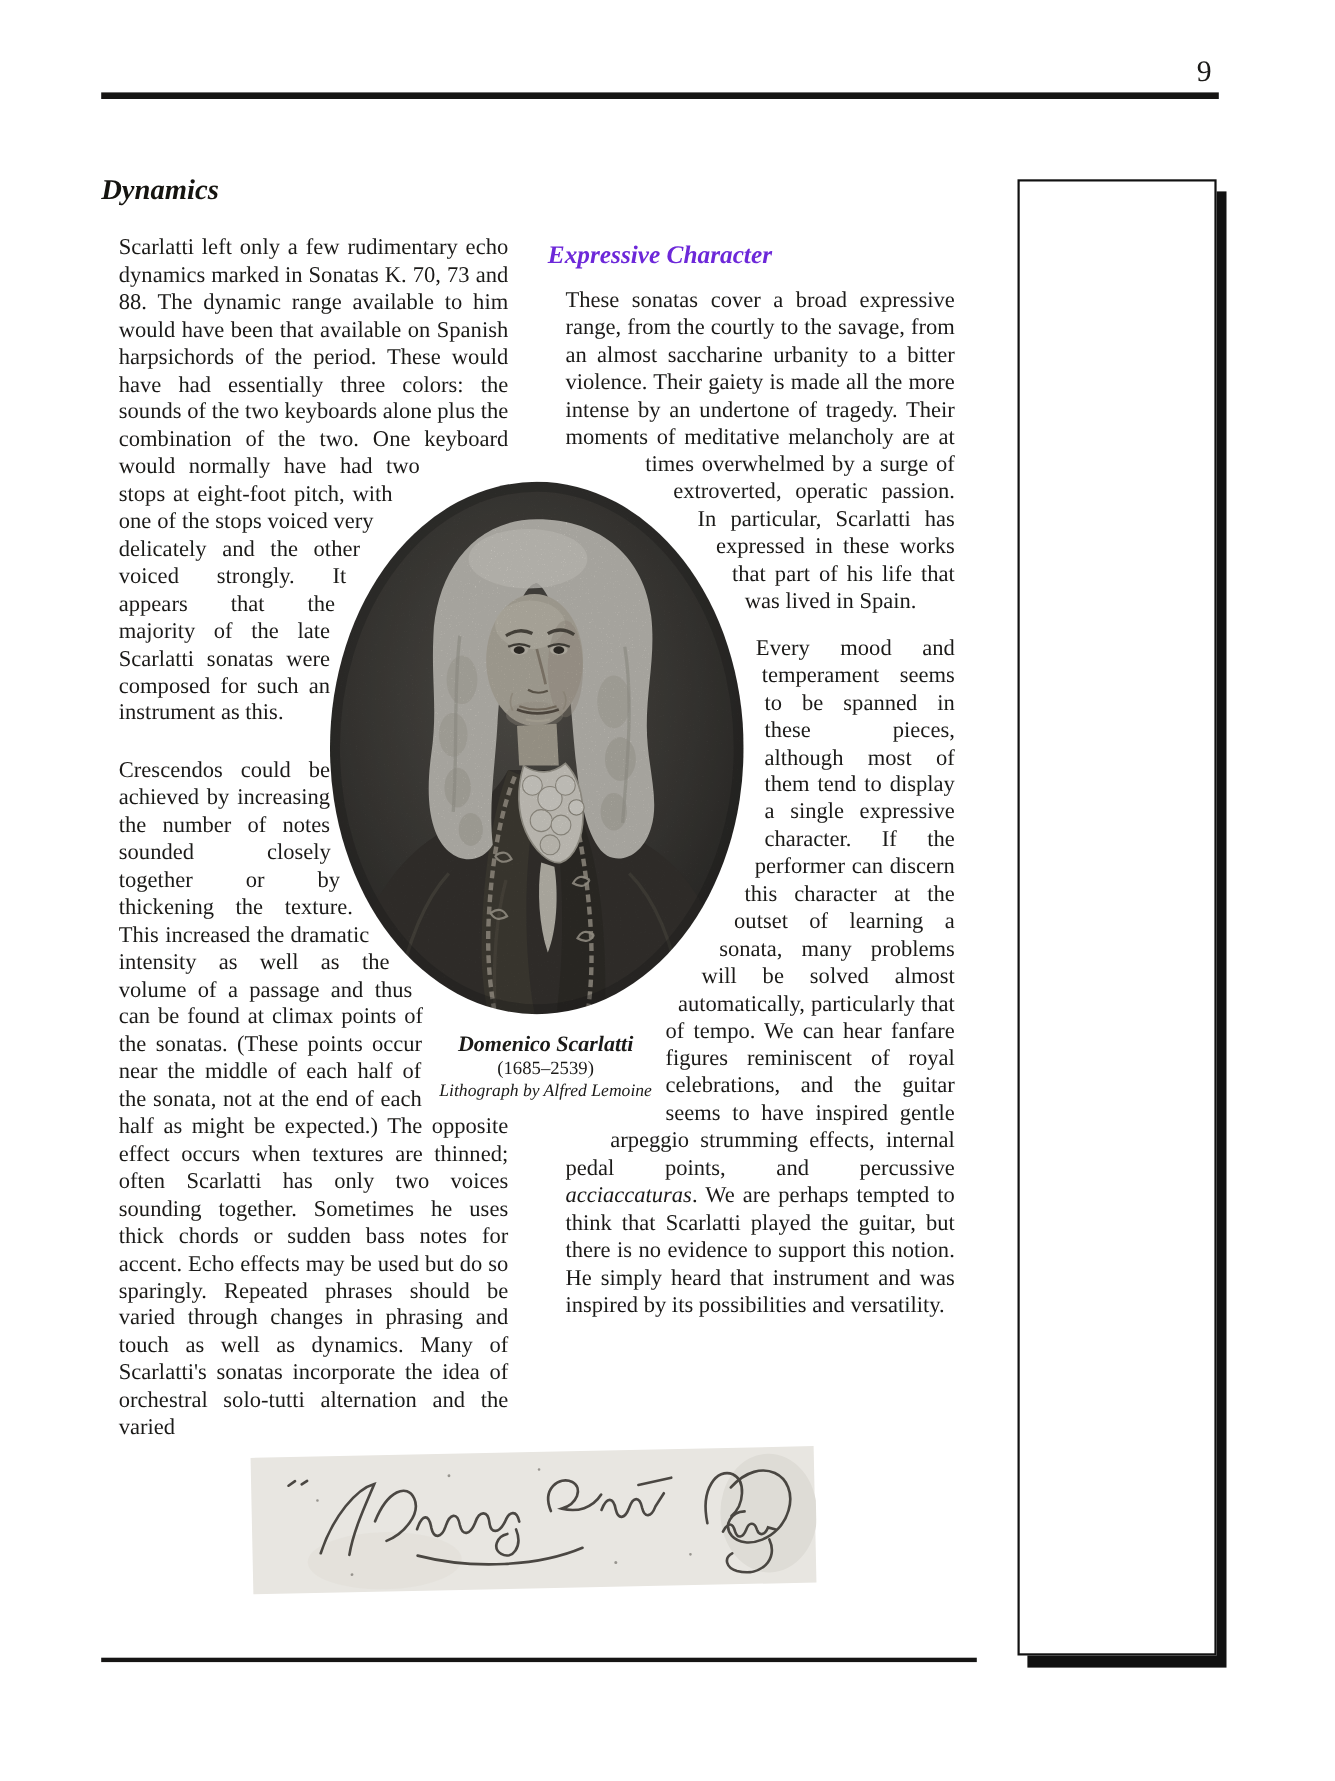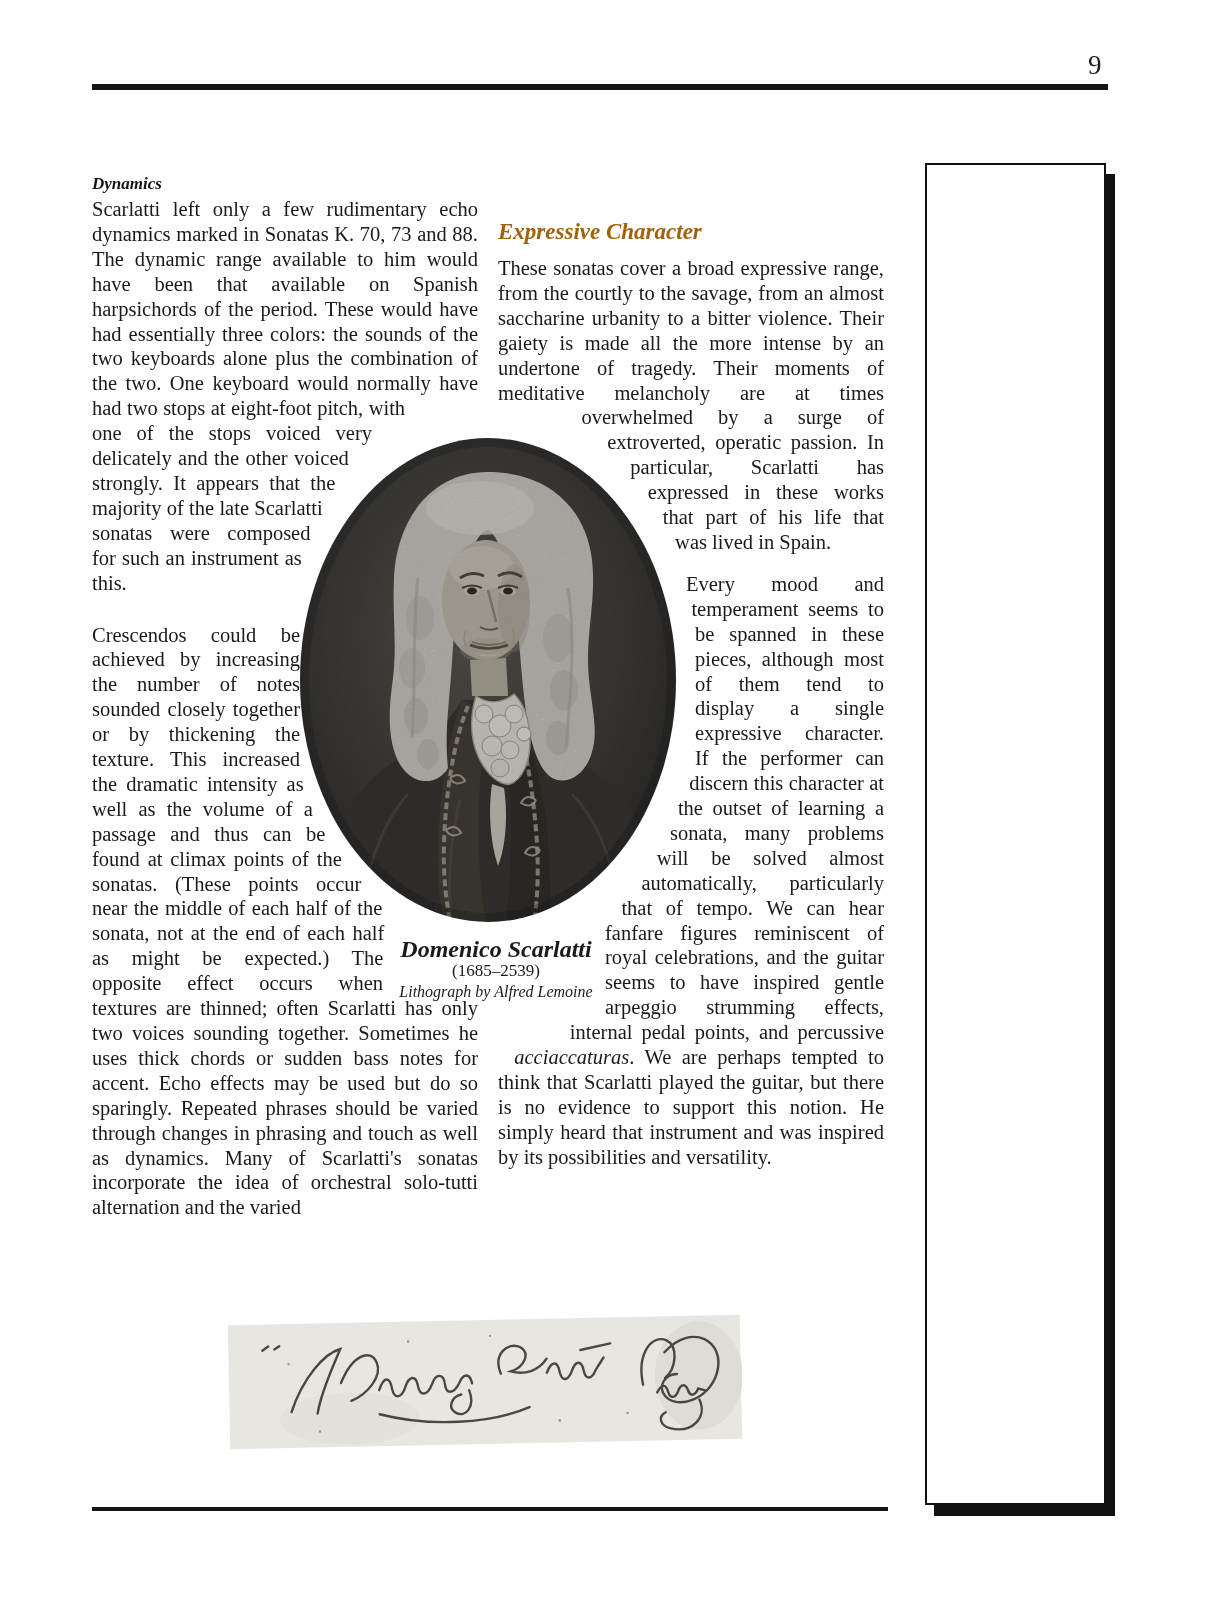--- a/index.html
+++ b/index.html
@@ -8,45 +8,45 @@
     font-family:"Liberation Serif", serif;color:#1b1a18;
   }
   
   .rule-top{position:absolute;left:92px;top:84px;width:1016px;height:6px;background:#161514;}
   .rule-bottom{position:absolute;left:92px;top:1507px;width:796px;height:4px;background:#161514;}
   .page-number{position:absolute;left:1088px;top:50px;font-size:27px;color:#1b1a18;}
   
   .title{position:absolute;left:92px;top:110px;line-height:1;font-weight:bold;color:#151410;letter-spacing:-0.2px;white-space:nowrap;}
   .title .dropcap{font-size:41px;}
   .title .rest{font-size:27.5px;}
-  .subhead-dyn{position:absolute;left:92px;top:158px;font-size:17px;font-weight:bold;font-style:italic;color:#151410;margin-top:16px;}
+  .subhead-dyn{position:absolute;left:92px;top:158px;font-size:26px;font-weight:bold;font-style:italic;color:#151410;}
   
   .col{position:absolute;top:197px;width:386px;font-size:20.5px;line-height:24.9px;text-align:justify;hyphens:auto;-webkit-hyphens:auto;}
-  .col p{margin:0;}
+  .col p{margin:16px;}
   .left-col{left:92px;min-height:1160px;}
   .right-col{left:498px;min-height:1115px;}
   .left-col .p1{margin-bottom:27px;}
   .right-col .p0{margin-bottom:0;}
-  .subhead{font-size:23px;font-weight:bold;font-style:italic;margin:21px 0 11px 0;line-height:27px;color:#a16207;text-align:left;}
+  .subhead{font-size:23px;font-weight:bold;font-style:italic;margin:21px 0 11px 0;line-height:27px;color:#6d28d9;text-align:left;}
   .right-col .p2{margin-bottom:17px;}
   
   .wrapspacer{shape-margin:5px;}
   .wrapspacer.leftside{
     float:right;width:178px;height:810px;
     shape-outside:polygon(178px 218px,100px 230px,73px 255px,50px 280px,38px 305px,25px 330px,13px 355px,5px 380px,0px 443px,0px 523px,5px 563px,15px 593px,30px 623px,50px 653px,75px 683px,92px 703px,90px 728px,88px 788px,178px 793px);
   }
   .wrapspacer.rightside{
     float:left;width:200px;height:870px;
     shape-outside:polygon(0px 225px,79px 236px,107px 263px,130px 288px,147px 313px,162px 338px,174px 363px,186px 413px,192px 443px,192px 563px,177px 588px,172px 613px,159px 638px,145px 663px,127px 688px,102px 713px,102px 808px,20px 835px,0px 861px);
   }
   
   .portrait{position:absolute;left:300px;top:438px;width:376px;height:484px;}
   
   .caption{position:absolute;left:370px;top:938px;width:252px;text-align:center;color:#1b1a18;}
-  .caption .name{font-size:24px;font-weight:bold;font-style:italic;line-height:23px;}
+  .caption .name{font-size:20px;font-weight:bold;font-style:italic;line-height:23px;}
   .caption .dates{font-size:17px;line-height:20px;}
   .caption .credit{font-size:16px;font-style:italic;line-height:21px;}
   
   .signature{position:absolute;left:228px;top:1316px;width:514px;height:132px;transform:rotate(-1.2deg);}
   
   .sidebar-box{
     position:absolute;left:925px;top:163px;width:177px;height:1338px;
     background:#ffffff;border:2px solid #111111;box-shadow:9px 11px 0 0 #111111;
   }
 </style>

